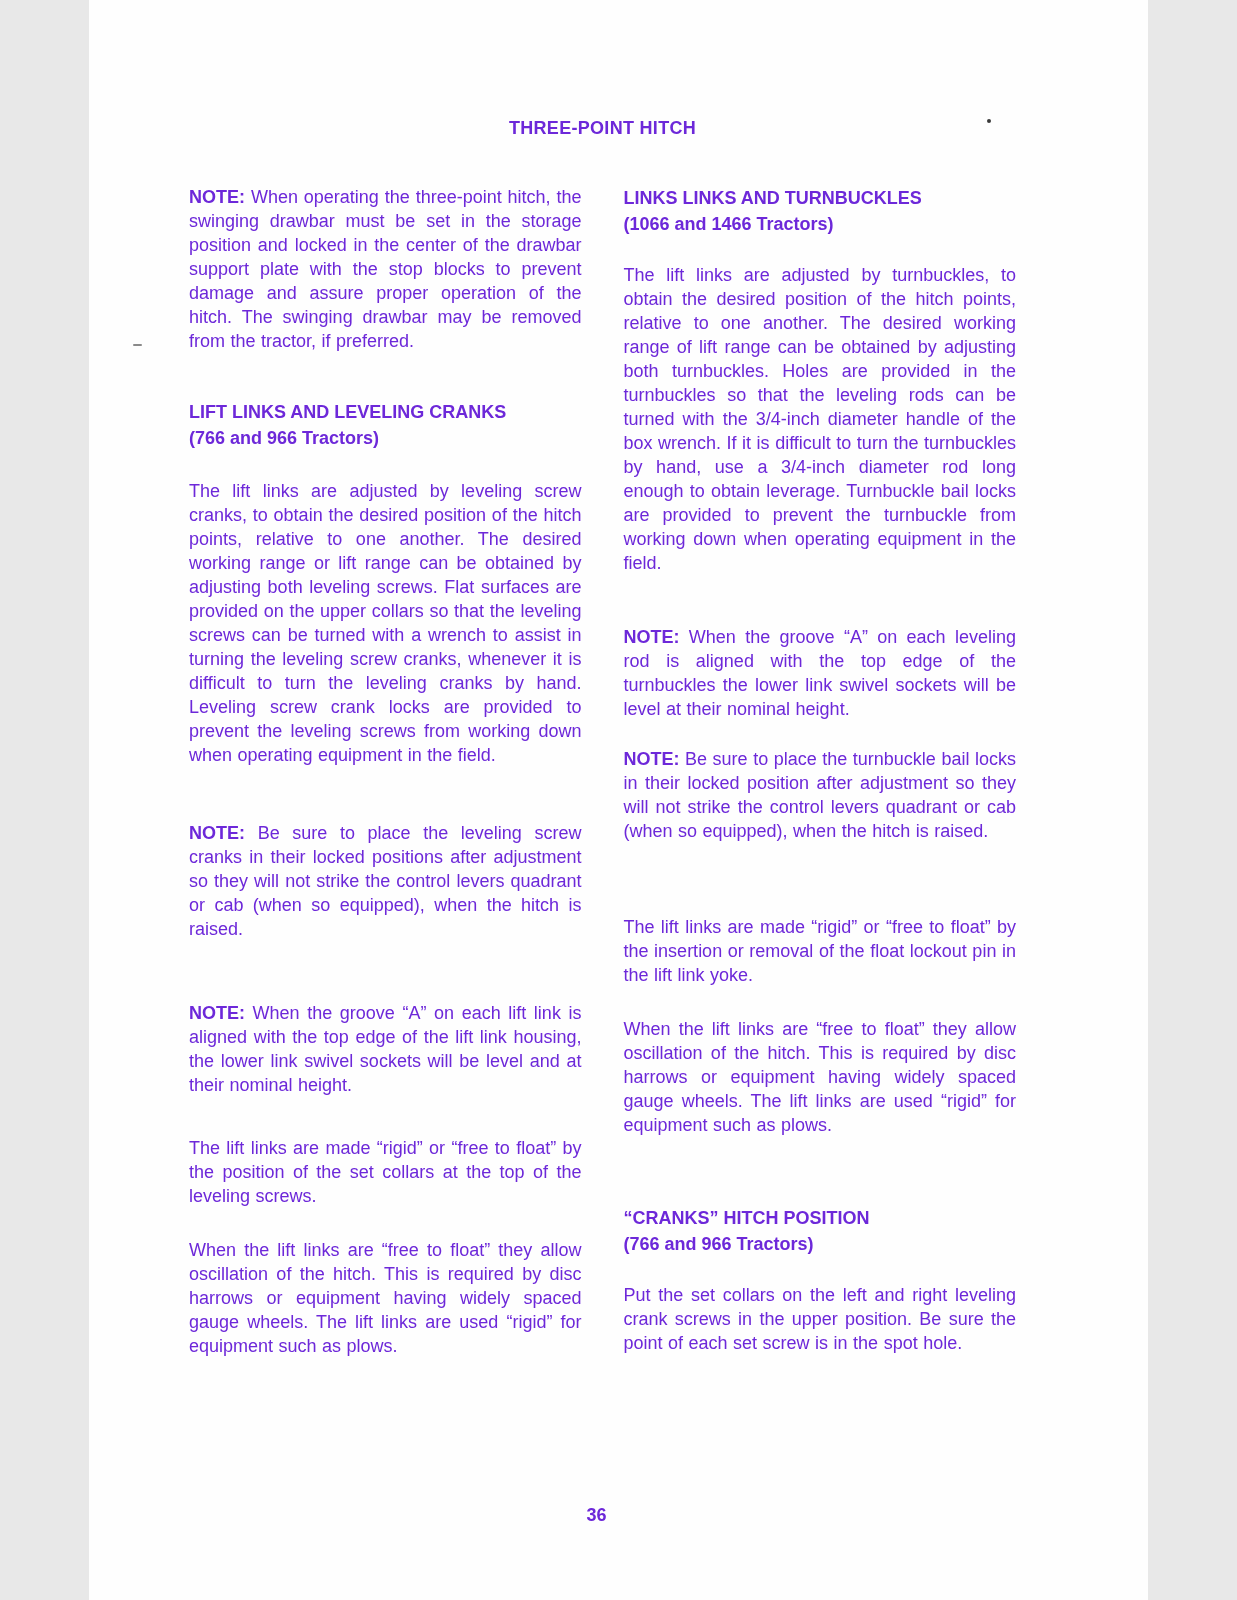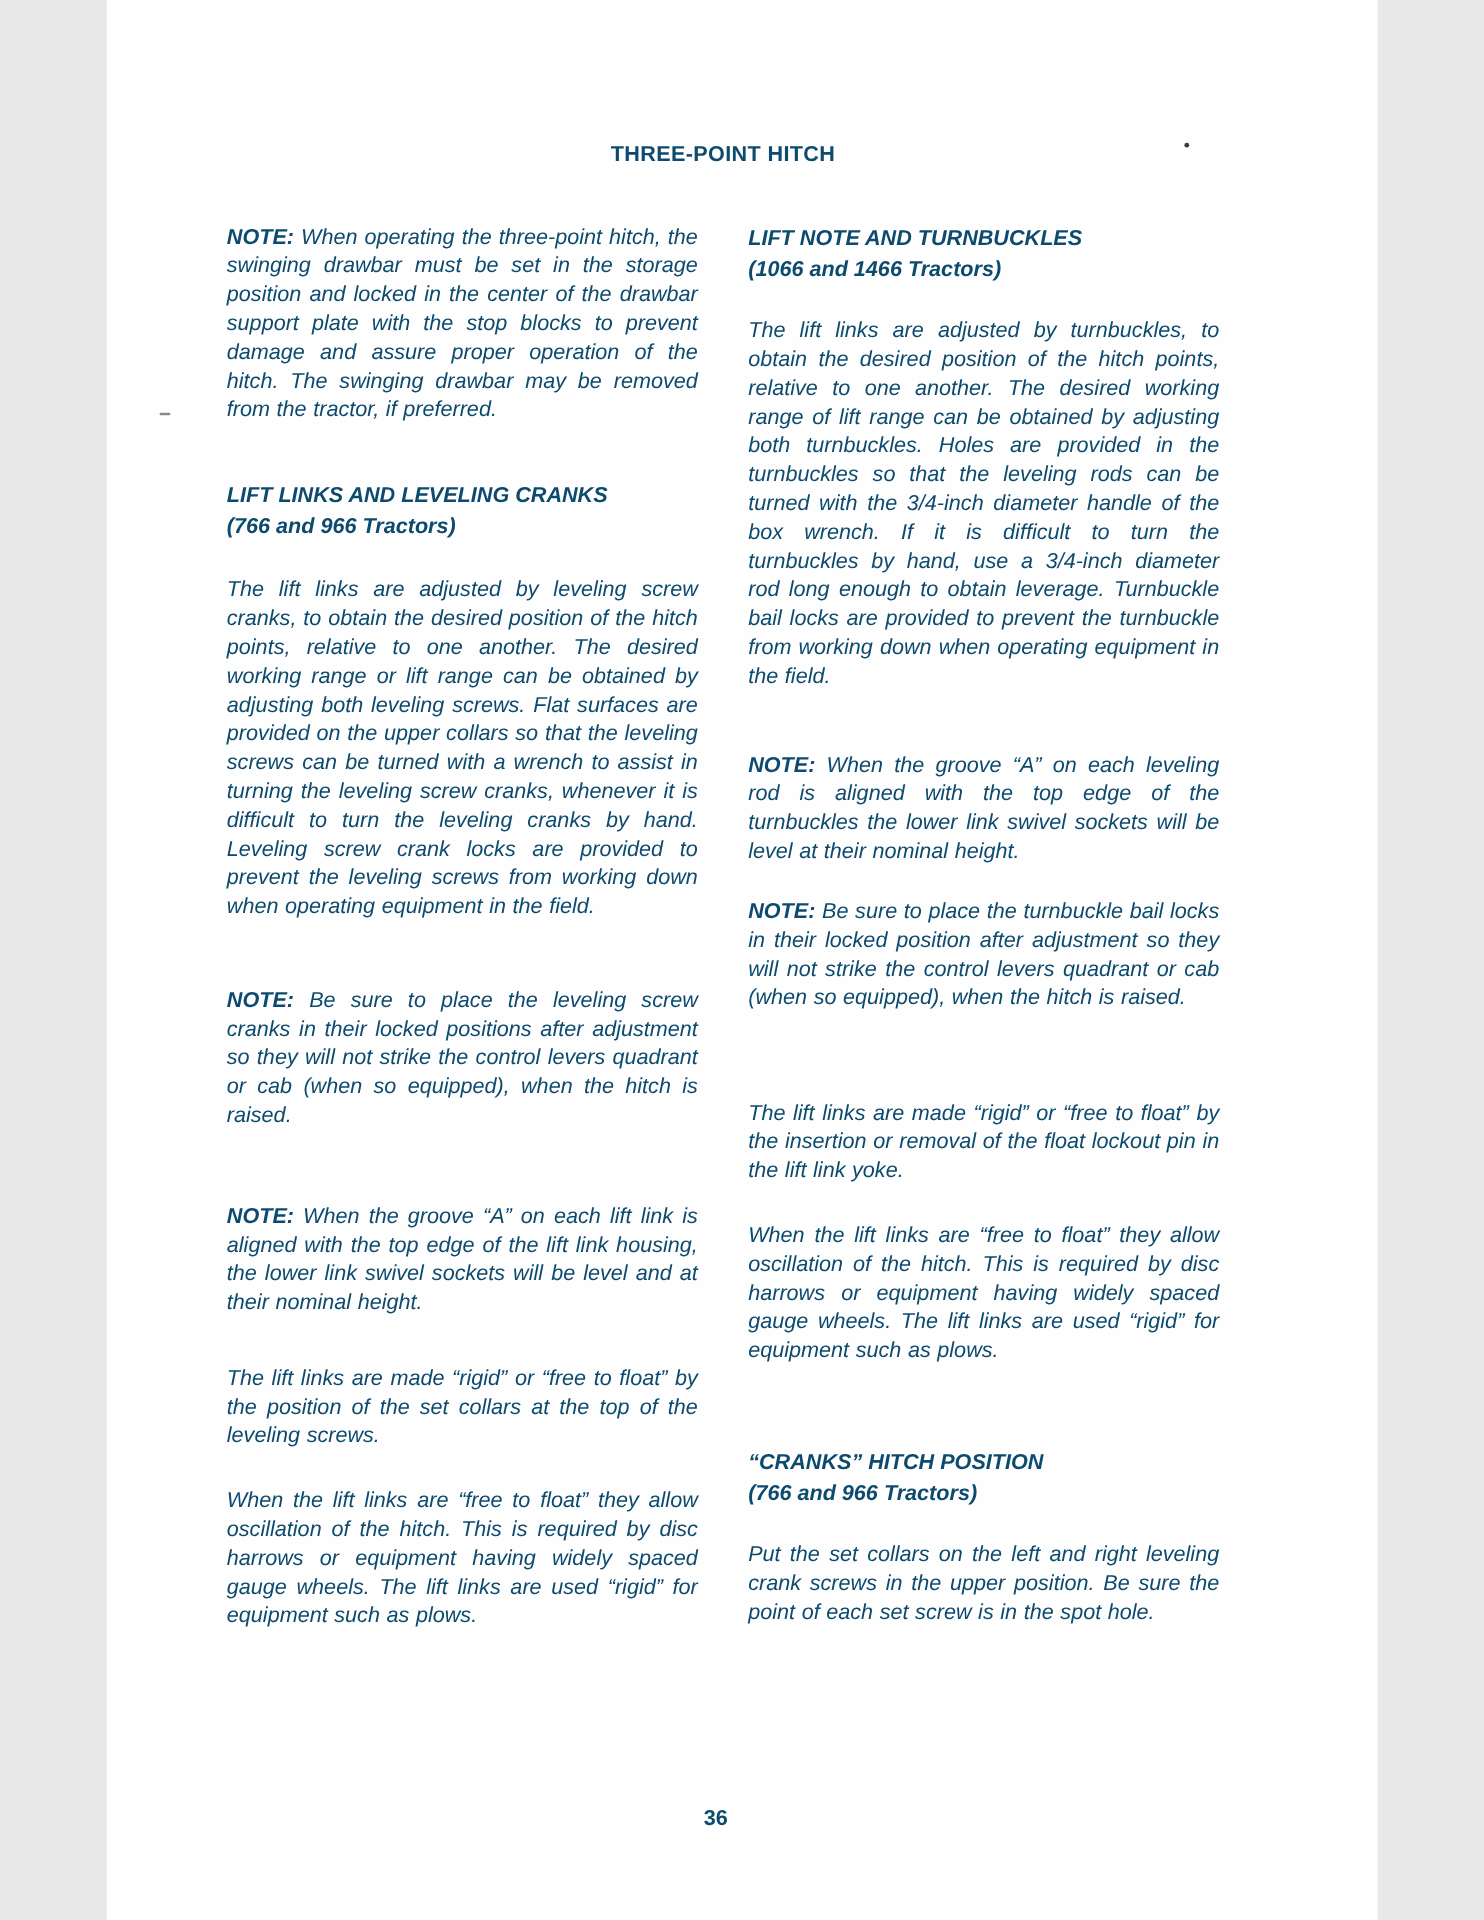--- a/index.html
+++ b/index.html
@@ -6,41 +6,40 @@
     margin: 0;
     padding: 0;
     background: #e8e8e8;
   }
   .page {
     position: relative;
     width: 1059px;
     height: 1600px;
     margin: 0 auto;
     background: #fefefe;
-    color: #0c4a6e;
+    color: #6d28d9;
     font-family: "Liberation Sans", "DejaVu Sans", sans-serif;
     overflow: hidden;
   }
   .page-title {
     padding-top: 118px;
     margin: 0 132px 46px 100px;
     text-align: center;
     font-weight: bold;
     font-size: 18px;
     letter-spacing: 0.3px;
   }
   .content {
     margin: 0 132px 0 100px;
     display: flex;
     gap: 42px;
   }
   .col {
     flex: 1 1 0;
     min-width: 0;
-    font-style: italic;
   }
   .para, .note {
     margin: 0;
     font-size: 18px;
     line-height: 24px;
     text-align: justify;
     word-spacing: 0.5px;
   }
   .note .note-label { font-weight: bold; }
   .sec-heading {
@@ -101,21 +100,21 @@
 
       <p class="para" style="margin-bottom:30px">The lift links are made “rigid” or “free to float” by the position of the set collars at the top of the leveling screws.</p>
 
       <p class="para">When the lift links are “free to float” they allow oscillation of the hitch. This is required by disc harrows or equipment having widely spaced gauge wheels. The lift links are used “rigid” for equipment such as plows.</p>
 
     </div>
 
     <div class="col">
 
       <h2 class="sec-heading" style="margin-bottom:26px">
-        <span>LIFT NOTE AND TURNBUCKLES</span><br>
+        <span>LINKS LINKS AND TURNBUCKLES</span><br>
         <span>(1066 and 1466 Tractors)</span>
       </h2>
 
       <p class="para" style="margin-bottom:50px">The lift links are adjusted by turnbuckles, to obtain the desired position of the hitch points, relative to one another. The desired working range of lift range can be obtained by adjusting both turnbuckles. Holes are provided in the turnbuckles so that the leveling rods can be turned with the 3/4-inch diameter handle of the box wrench. If it is difficult to turn the turnbuckles by hand, use a 3/4-inch diameter rod long enough to obtain leverage. Turnbuckle bail locks are provided to prevent the turnbuckle from working down when operating equipment in the field.</p>
 
       <p class="note" style="margin-bottom:26px">
         <strong class="note-label">NOTE:</strong>
         <span>When the groove “A” on each leveling rod is aligned with the top edge of the turnbuckles the lower link swivel sockets will be level at their nominal height.</span>
       </p>
 

